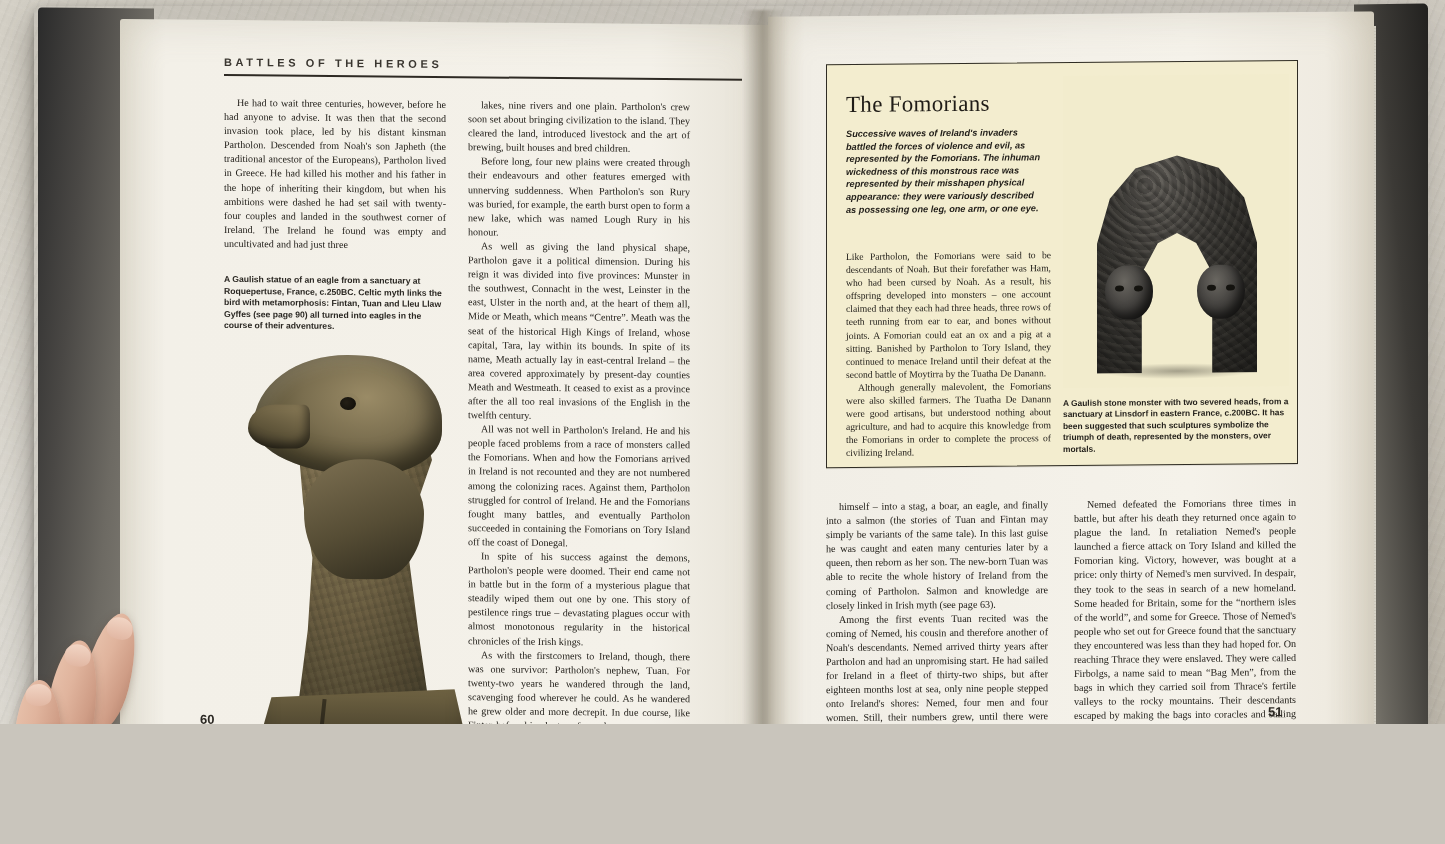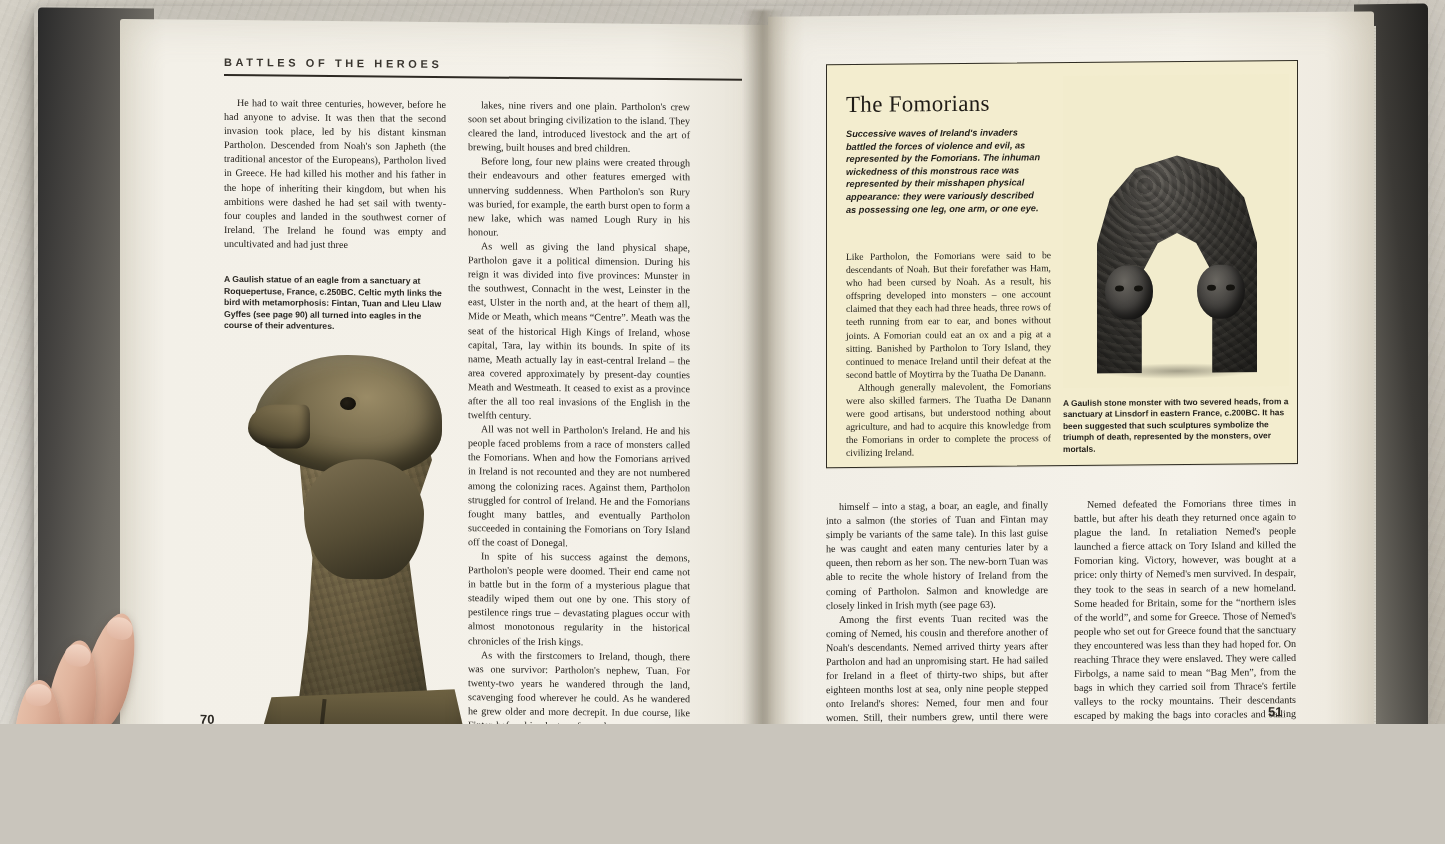--- a/index.html
+++ b/index.html
@@ -452,21 +452,21 @@
 
         <div class="col" style="left:348px; top:76px; width:222px;">
           <p class="first">lakes, nine rivers and one plain. Partholon's crew soon set about bringing civilization to the island. They cleared the land, introduced livestock and the art of brewing, built houses and bred children.</p>
           <p>Before long, four new plains were created through their endeavours and other features emerged with unnerving suddenness. When Partholon's son Rury was buried, for example, the earth burst open to form a new lake, which was named Lough Rury in his honour.</p>
           <p>As well as giving the land physical shape, Partholon gave it a political dimension. During his reign it was divided into five provinces: Munster in the southwest, Connacht in the west, Leinster in the east, Ulster in the north and, at the heart of them all, Mide or Meath, which means “Centre”. Meath was the seat of the historical High Kings of Ireland, whose capital, Tara, lay within its bounds. In spite of its name, Meath actually lay in east-central Ireland – the area covered approximately by present-day counties Meath and Westmeath. It ceased to exist as a province after the all too real invasions of the English in the twelfth century.</p>
           <p>All was not well in Partholon's Ireland. He and his people faced problems from a race of monsters called the Fomorians. When and how the Fomorians arrived in Ireland is not recounted and they are not numbered among the colonizing races. Against them, Partholon struggled for control of Ireland. He and the Fomorians fought many battles, and eventually Partholon succeeded in containing the Fomorians on Tory Island off the coast of Donegal.</p>
           <p>In spite of his success against the demons, Partholon's people were doomed. Their end came not in battle but in the form of a mysterious plague that steadily wiped them out one by one. This story of pestilence rings true – devastating plagues occur with almost monotonous regularity in the historical chronicles of the Irish kings.</p>
           <p>As with the firstcomers to Ireland, though, there was one survivor: Partholon's nephew, Tuan. For twenty-two years he wandered through the land, scavenging food wherever he could. As he wandered he grew older and more decrepit. In due course, like Fintan before him, he transformed</p>
         </div>
 
-        <div class="folio" style="left:80px; top:692px;">70</div>
+        <div class="folio" style="left:80px; top:692px;">60</div>
         <div class="folio-rule" style="left:78px; top:716px; width:32px;"></div>
       </div>
     </div>
 
     <div class="page page-right">
       <div class="content">
 
         <div class="feature-box" style="left:58px; top:48px; width:470px; height:402px;">
           <div class="feature-inner">
 

